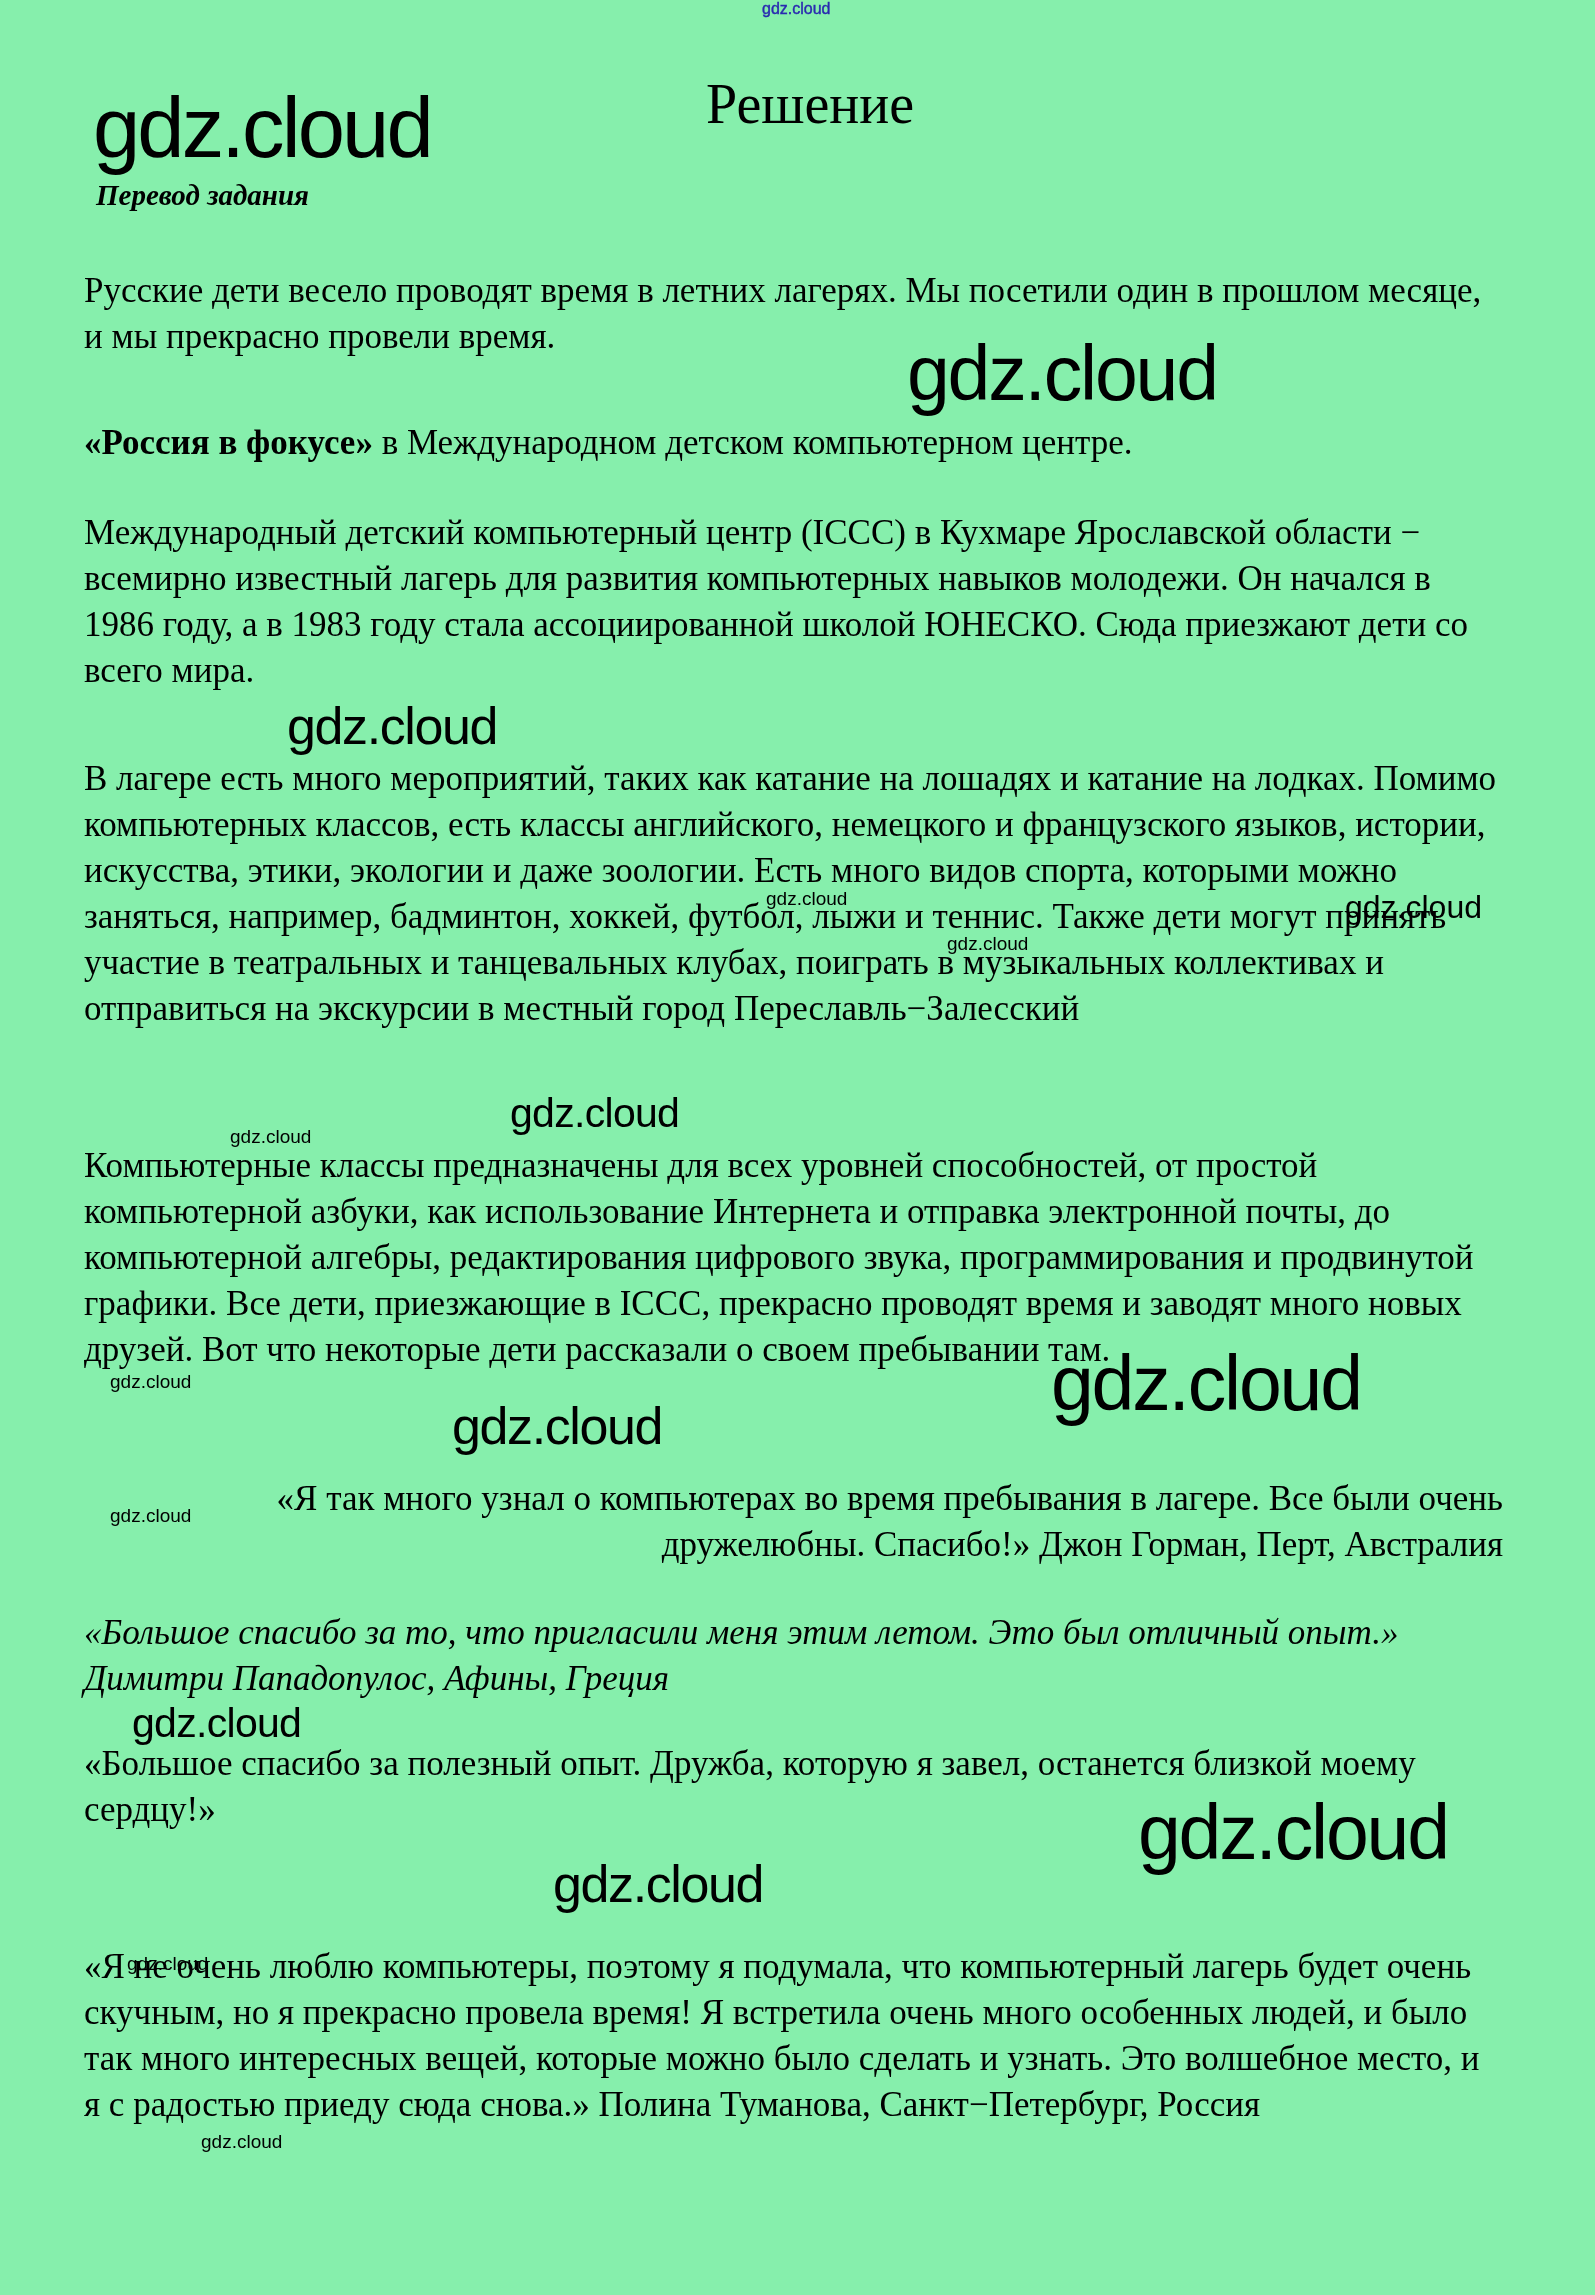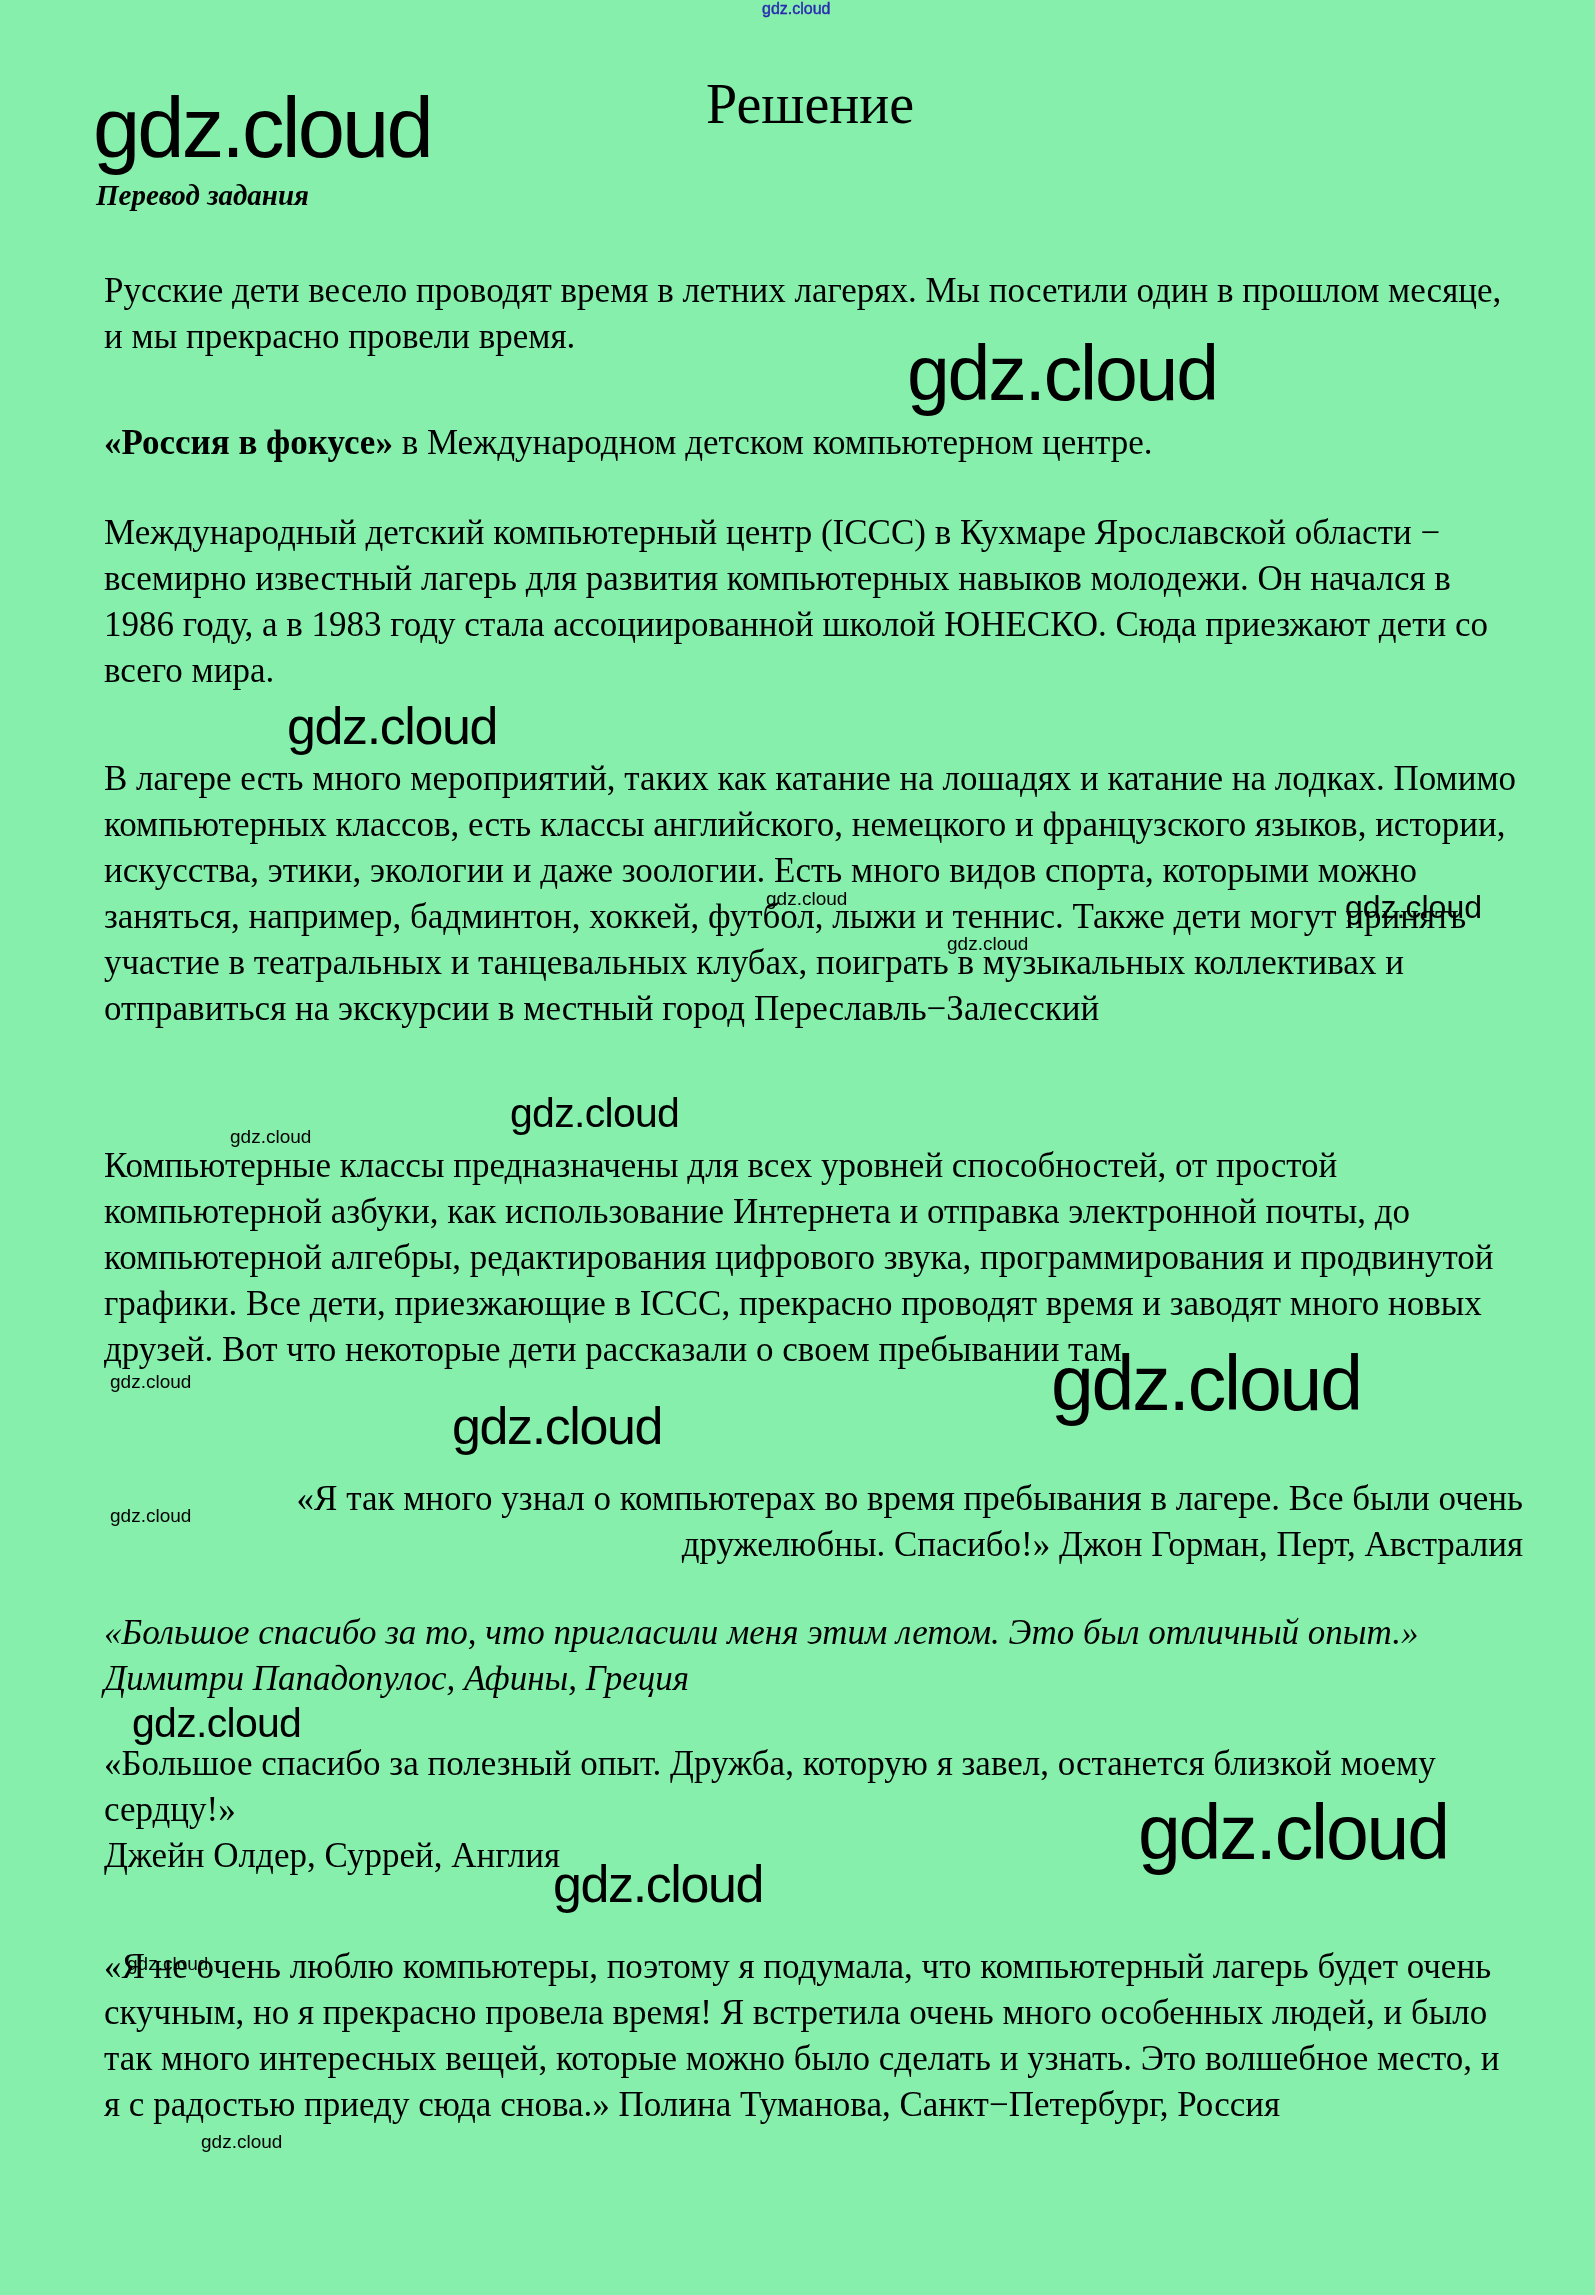--- a/index.html
+++ b/index.html
@@ -1,21 +1,21 @@
 <!DOCTYPE html>
 <html style="font-size:11.6px"><head>
 <meta charset="utf-8">
 <style>
   html,body{margin:0;padding:0;background:#ffffff;}
   .page{
     position:relative;width:1595px;height:2295px;background:#86efac;
     font-family:"Liberation Serif",serif;color:#000;overflow:hidden;
   }
   .para{
-    position:absolute;left:104px;width:1419px;
+    position:absolute;left:84px;width:1419px;
     font-size:35px;line-height:46px;color:#000;text-align:left;
   }
   .bold{font-weight:bold;}
   .solution{position:absolute;left:706px;top:81px;font-size:56px;line-height:46px;}
   .logo{
     position:absolute;left:93px;top:85px;
     font-family:"Liberation Sans",sans-serif;font-size:85px;line-height:1;
     letter-spacing:-2.9px;color:#000;
   }
   .trans-head{position:absolute;left:96px;top:175px;font-size:29px;line-height:41px;font-weight:bold;font-style:italic;}
@@ -73,19 +73,18 @@
   <div class="para txt" style="top:756px;">В лагере есть много мероприятий, таких как катание на лошадях и катание на лодках. Помимо компьютерных классов, есть классы английского, немецкого и французского языков, истории, искусства, этики, экологии и даже зоологии. Есть много видов спорта, которыми можно заняться, например, бадминтон, хоккей, футбол, лыжи и теннис. Также дети могут принять участие в театральных и танцевальных клубах, поиграть в музыкальных коллективах и отправиться на экскурсии в местный город Переславль−Залесский</div>
 
   <div class="para txt" style="top:1143px;">Компьютерные классы предназначены для всех уровней способностей, от простой компьютерной азбуки, как использование Интернета и отправка электронной почты, до компьютерной алгебры, редактирования цифрового звука, программирования и продвинутой графики. Все дети, приезжающие в ICCC, прекрасно проводят время и заводят много новых друзей. Вот что некоторые дети рассказали о своем пребывании там.</div>
 
   <div class="para txt" style="top:1476px;text-align:right;">«Я так много узнал о компьютерах во время пребывания в лагере. Все были очень дружелюбны. Спасибо!» Джон Горман, Перт, Австралия</div>
 
   <div class="para txt" style="top:1610px;font-style:italic;">«Большое спасибо за то, что пригласили меня этим летом. Это был отличный опыт.» Димитри Пападопулос, Афины, Греция</div>
 
   <div class="para txt" style="top:1741px;">
     <div>«Большое спасибо за полезный опыт. Дружба, которую я завел, останется близкой моему сердцу!»</div>
-    <div>Джейн Олдер, Суррей, Англия</div>
   </div>
 
   <div class="para txt" style="top:1944px;">«Я не очень люблю компьютеры, поэтому я подумала, что компьютерный лагерь будет очень скучным, но я прекрасно провела время! Я встретила очень много особенных людей, и было так много интересных вещей, которые можно было сделать и узнать. Это волшебное место, и я с радостью приеду сюда снова.» Полина Туманова, Санкт−Петербург, Россия</div>
 
 </div>
 
 
 </body></html>

